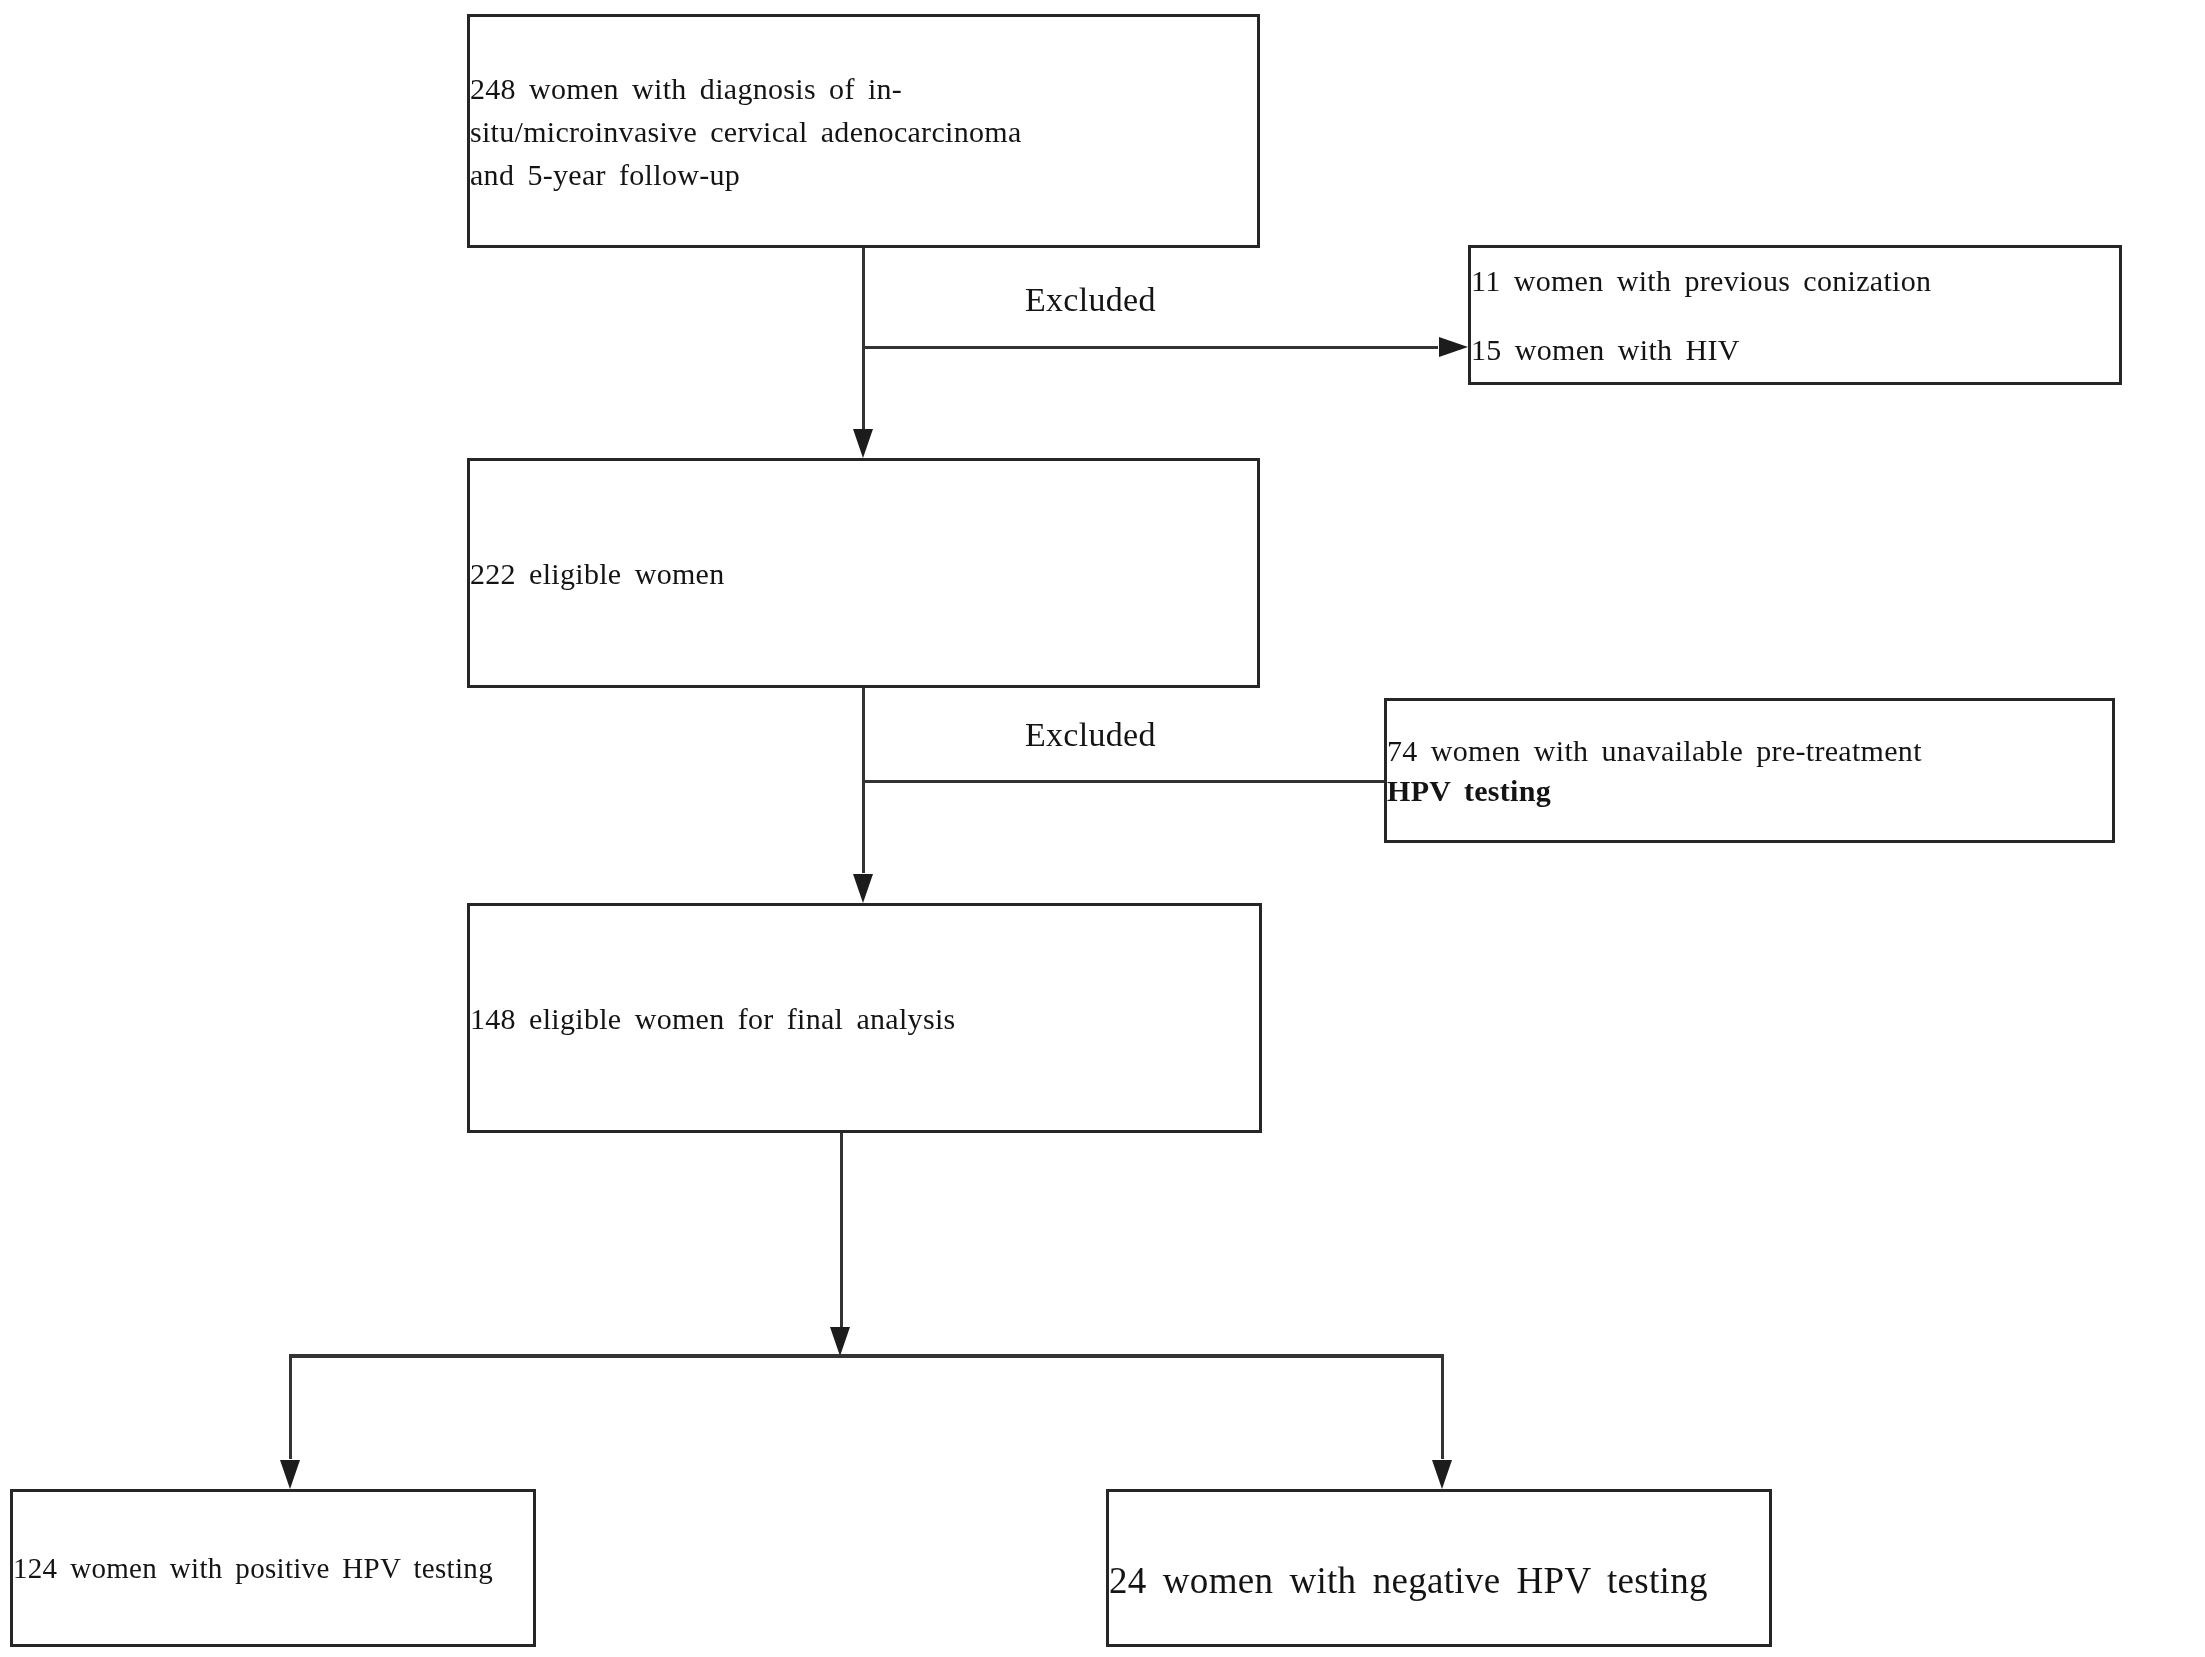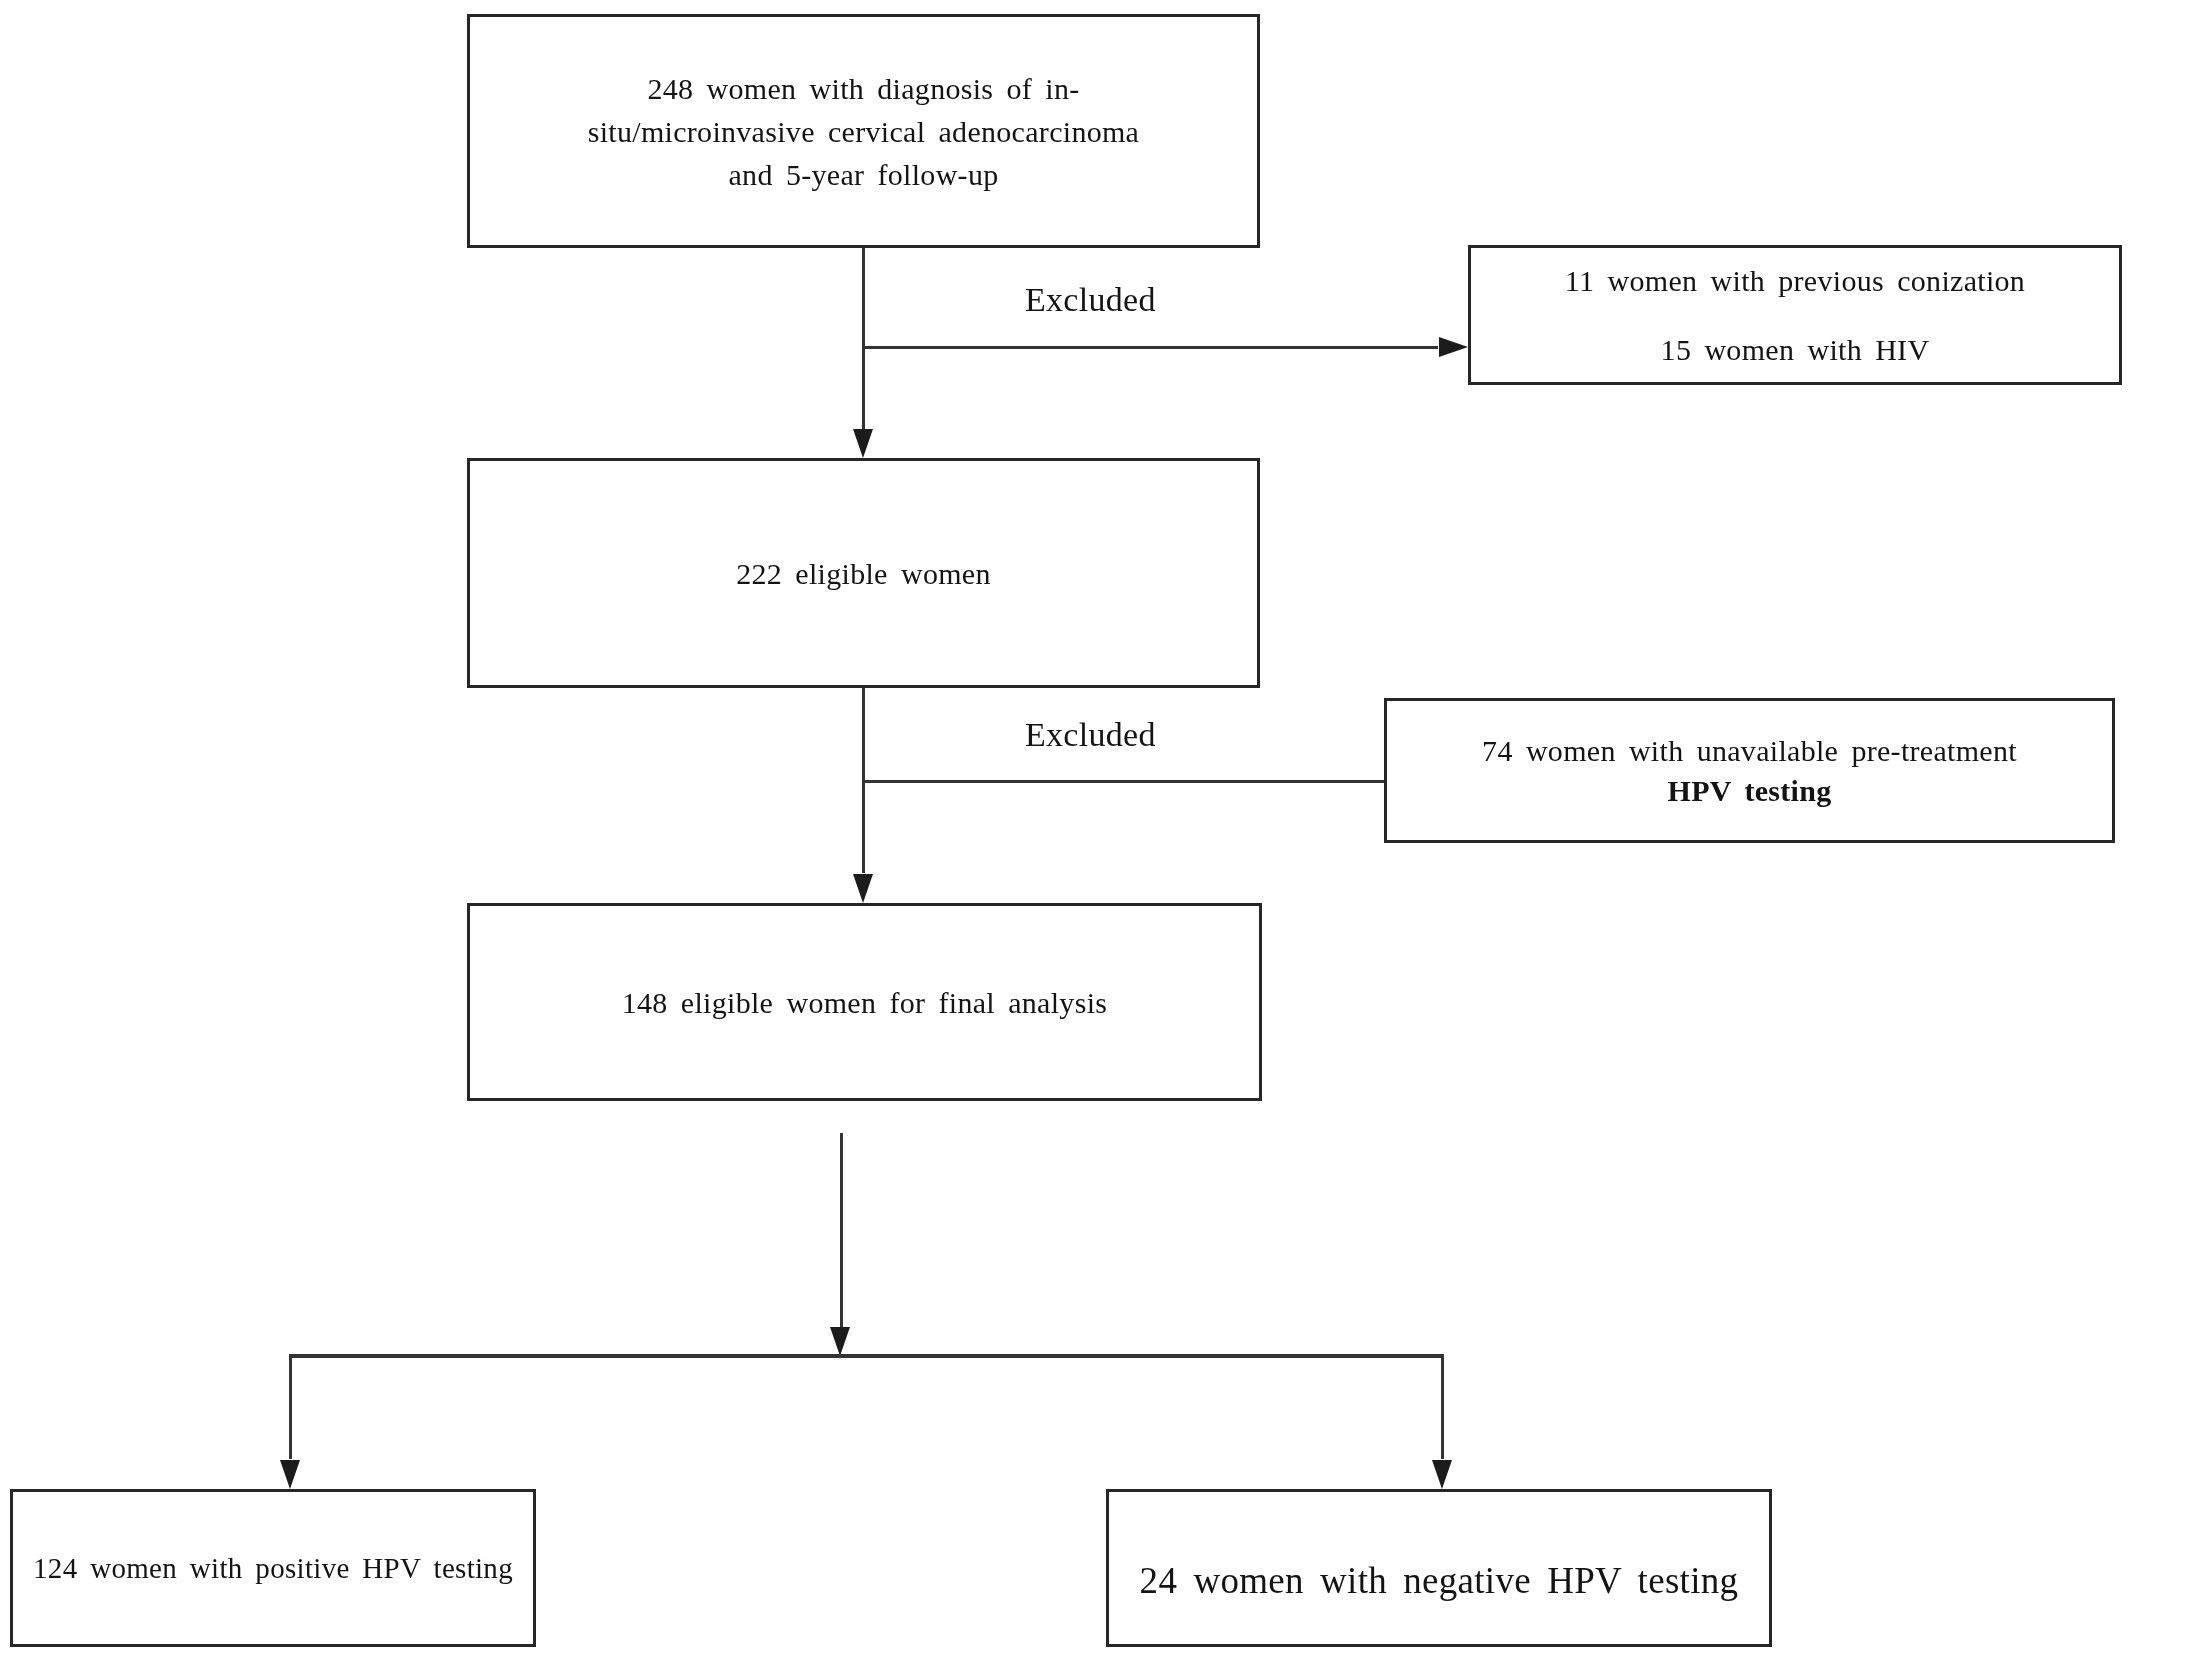--- a/index.html
+++ b/index.html
@@ -17,21 +17,21 @@
     overflow: hidden;
   }
   .box {
     position: absolute;
     box-sizing: border-box;
     border: 3.2px solid #262626;
     background: #ffffff;
     display: flex;
     flex-direction: column;
     justify-content: center;
-    align-items: center;
+    align-items: flex-start;
     text-align: center;
   }
   .box-line {
     font-size: 30px;
     line-height: 43px;
     letter-spacing: 0.3px;
     word-spacing: 0.18em;
     white-space: nowrap;
   }
   .gap-large { margin-top: 26.5px; }
@@ -94,21 +94,21 @@
 
   <div class="excl-label" style="left:1025px; top:716px;">Excluded</div>
   <div class="hline" style="left:863px; top:780px; width:579px; height:2.5px;"></div>
   <div class="arr-right" style="left:1443px; top:771px;"></div>
 
   <div class="box" style="left:1384px; top:698px; width:731px; height:145px;">
     <div class="box-line" style="line-height:40px;">74 women with unavailable pre-treatment</div>
     <div class="box-line" style="line-height:40px;font-weight:bold;">HPV testing</div>
   </div>
 
-  <div class="box" style="left:467px; top:903px; width:795px; height:198px;">
+  <div class="box" style="left:467px; top:903px; width:795px; height:230px;">
     <div class="box-line">148 eligible women for final analysis</div>
   </div>
 
   <div class="vline" style="left:840px; top:1133px; width:2.5px; height:195px;"></div>
   <div class="arr-down" style="left:830px; top:1327px;"></div>
 
   <div class="hline" style="left:289px; top:1354px; width:1155px; height:3.8px;"></div>
 
   <div class="vline" style="left:289px; top:1356px; width:2.5px; height:103px;"></div>
   <div class="arr-down" style="left:280px; top:1460px;"></div>

